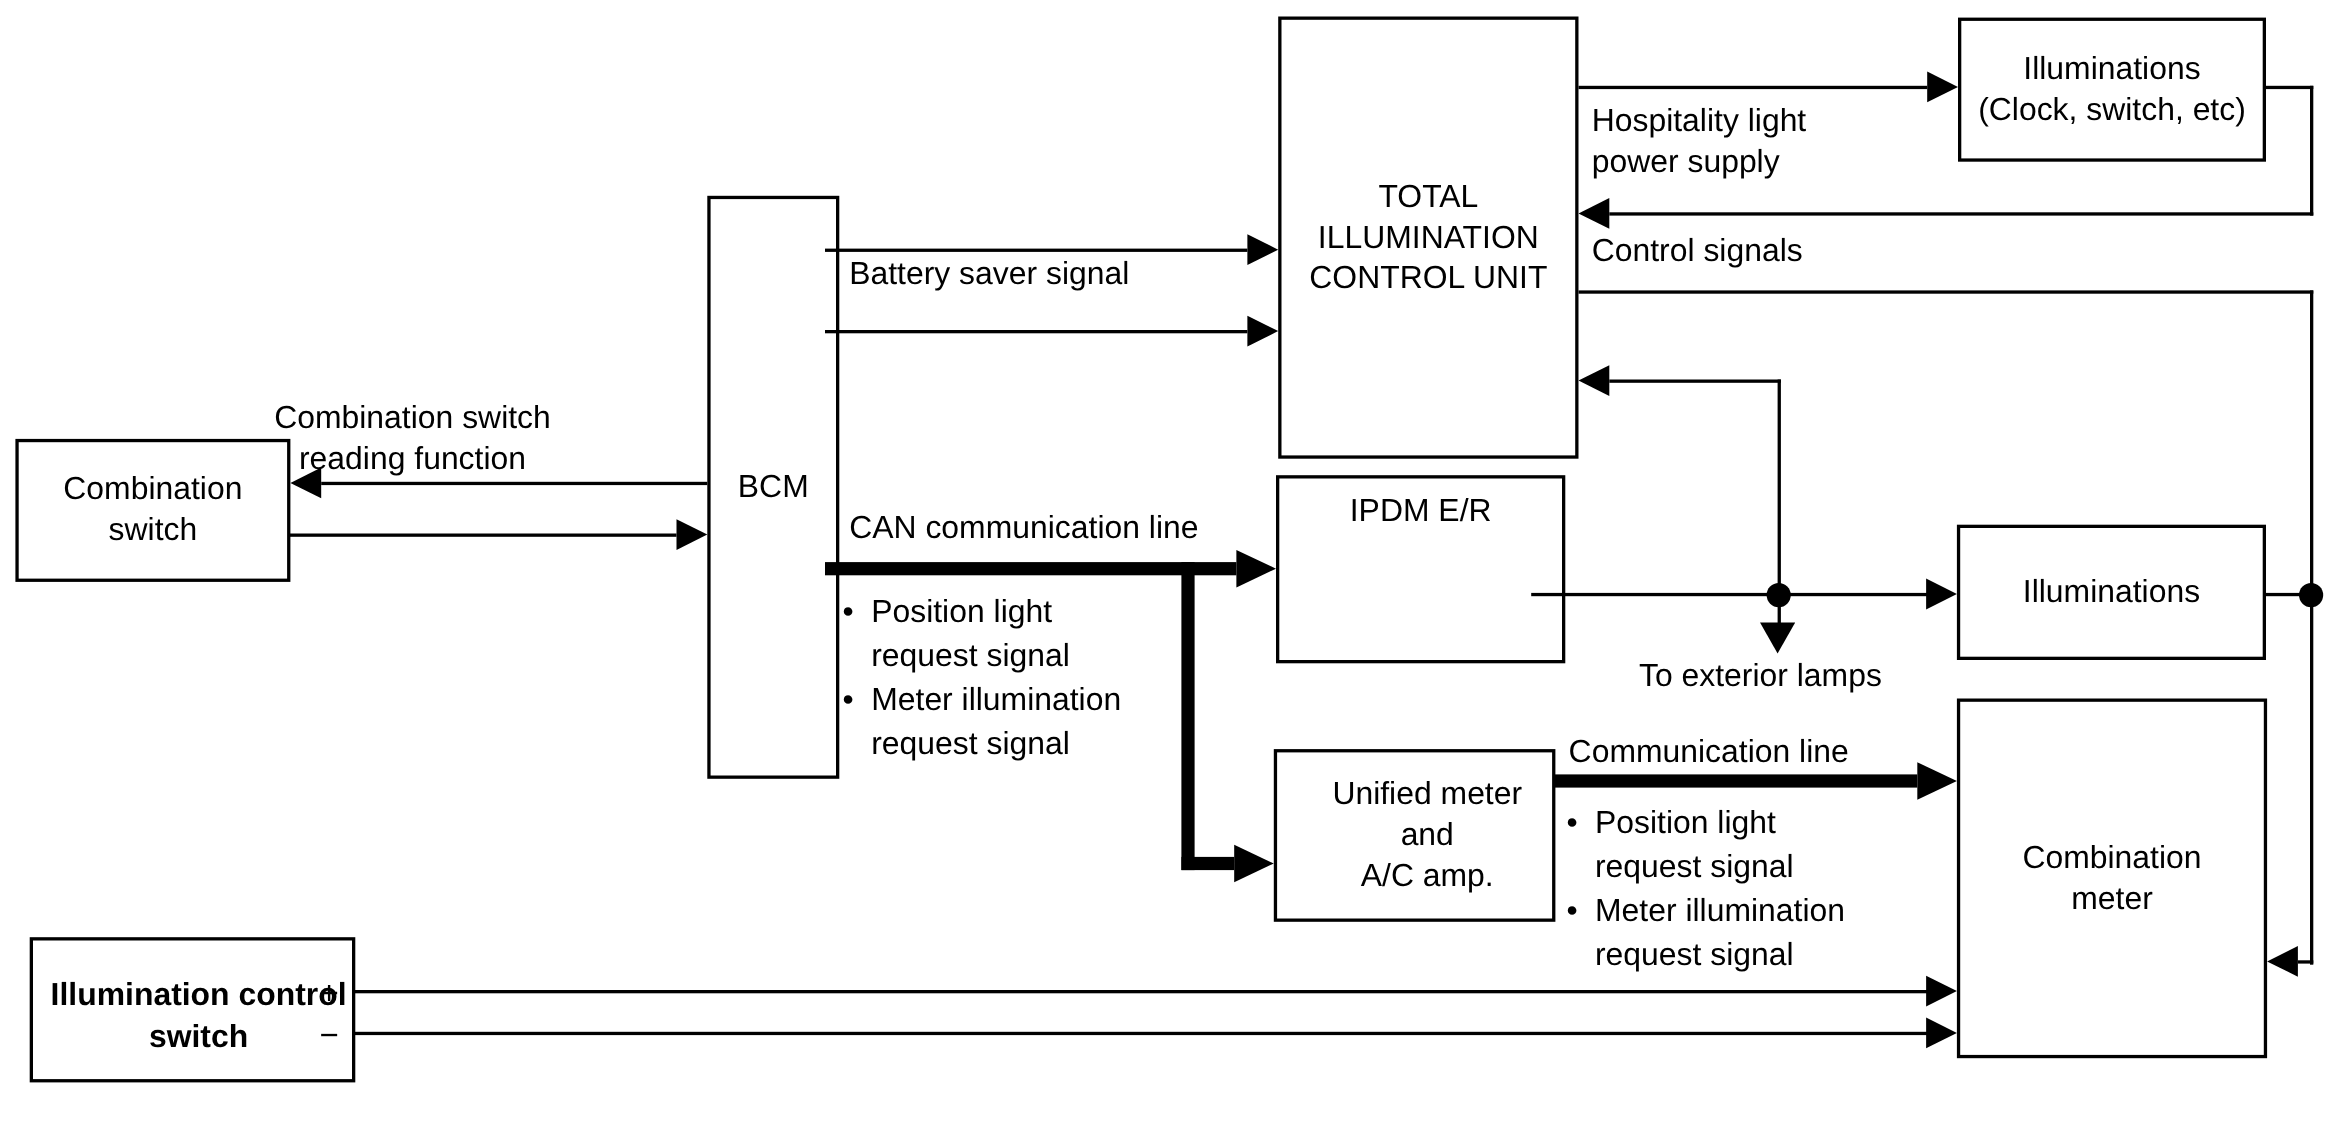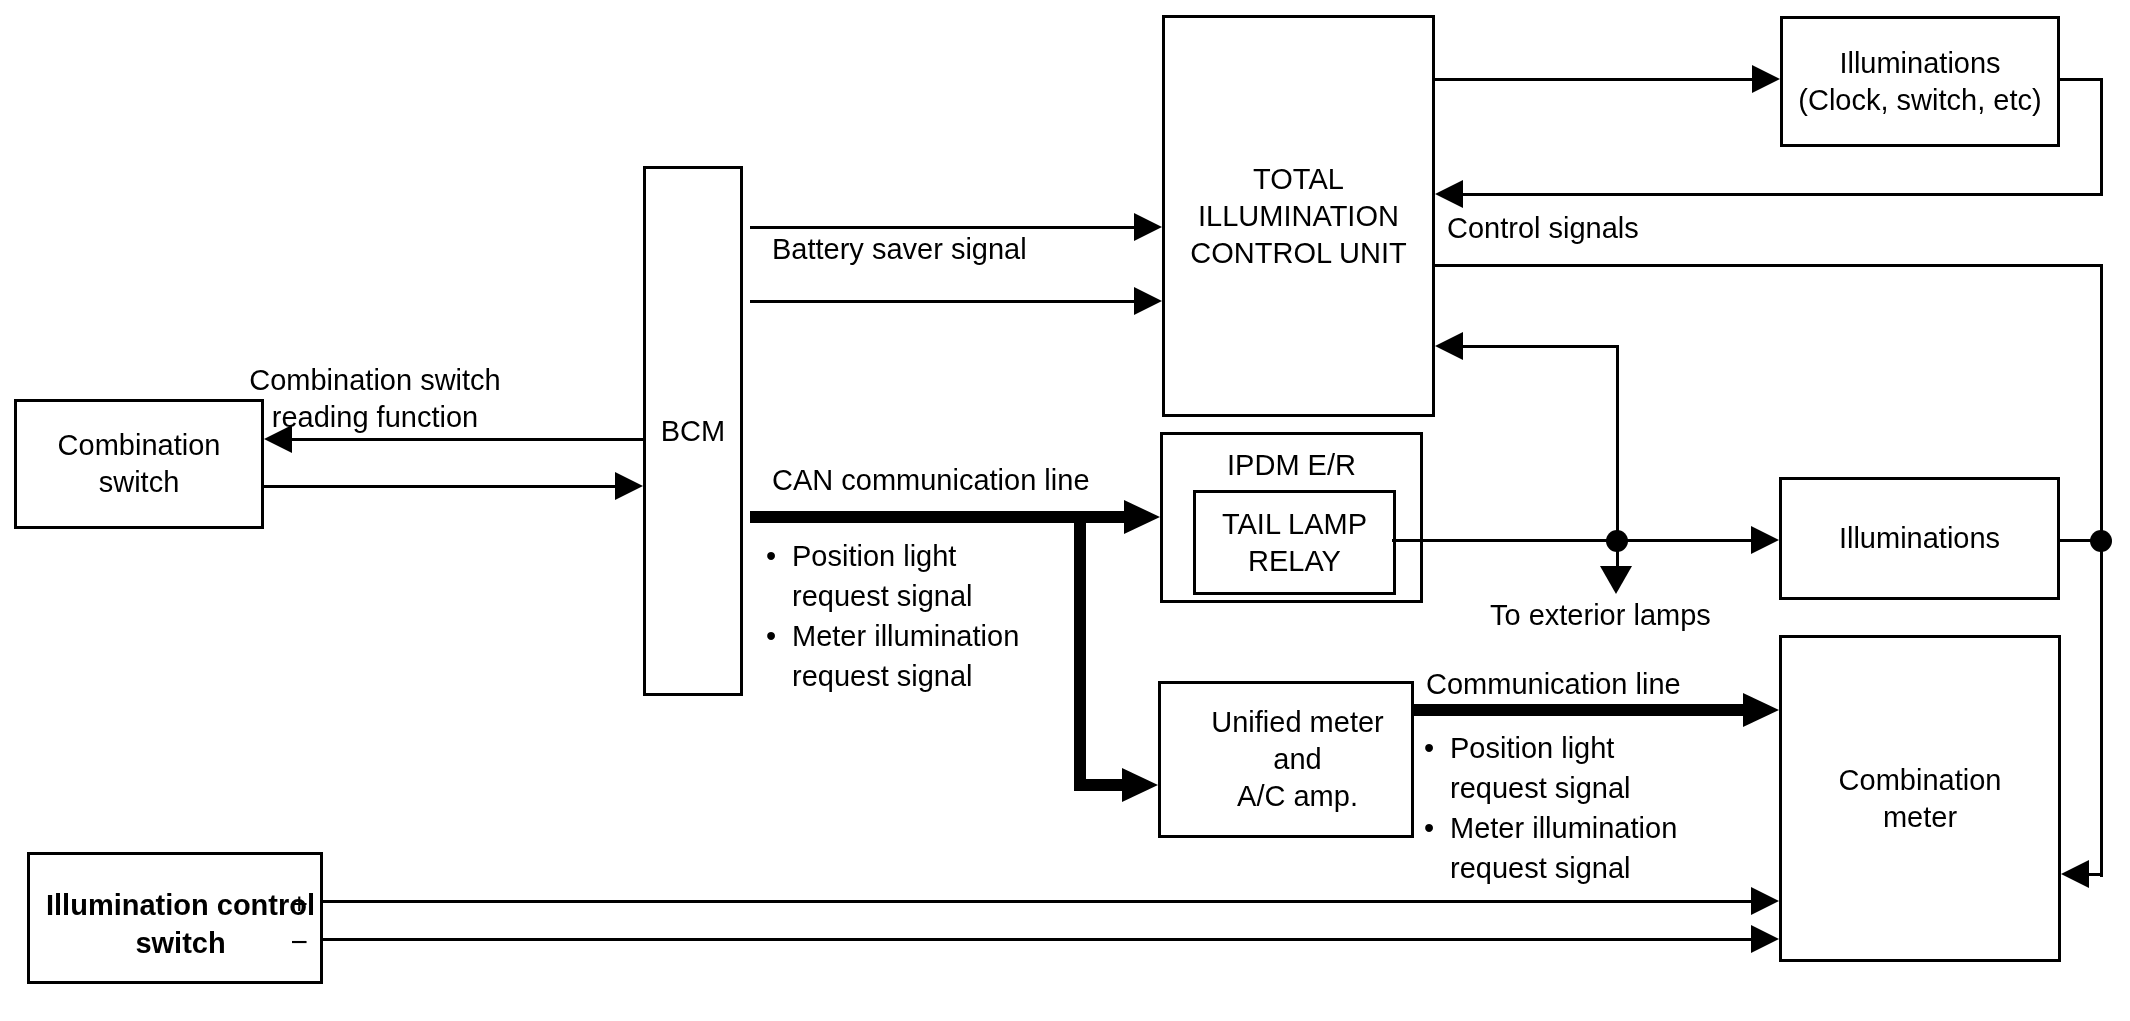--- a/index.html
+++ b/index.html
@@ -45,21 +45,21 @@
   .arr-d { position: absolute; width: 0; height: 0;
     border-left: 16px solid transparent; border-right: 16px solid transparent;
     border-top: 28px solid #000; }
   .arr-r-big { position: absolute; width: 0; height: 0;
     border-top: 17px solid transparent; border-bottom: 17px solid transparent;
     border-left: 36px solid #000; }
   .dot { position: absolute; width: 22px; height: 22px; border-radius: 50%; background: #000; }
 
   
   .b-combination-switch { left: 14px;  top: 399px; width: 250px; height: 130px; }
-  .b-bcm               { left: 643px; top: 166px; width: 100px; height: 530px; }
+  .b-bcm               { left: 643px; top: 178px; width: 120px; height: 530px; }
   .b-ticu              { left: 1162px; top: 15px; width: 273px; height: 402px; }
   .b-ipdm              { left: 1160px; top: 432px; width: 263px; height: 171px; display: block; }
   .ipdm-label { position: absolute; top: 12px; left: 0; width: 100%; text-align: center;
     font-size: 29px; line-height: 37px; }
   .b-relay { left: 30px; top: 55px; width: 203px; height: 105px; }
   .b-illuminations-clock { left: 1780px; top: 16px; width: 280px; height: 131px; }
   .b-illuminations       { left: 1779px; top: 477px; width: 281px; height: 123px; }
   .b-unified             { left: 1158px; top: 681px; width: 256px; height: 157px; padding-left: 23px; }
   .b-combination-meter   { left: 1779px; top: 635px; width: 282px; height: 327px; }
   .b-illum-control-switch { left: 27px; top: 852px; width: 296px; height: 132px; display: block; }
@@ -81,22 +81,20 @@
 switch</div>
 
   <div class="box b-bcm">BCM</div>
 
   <div class="box b-ticu">TOTAL
 ILLUMINATION
 CONTROL UNIT</div>
 
   <div class="box b-ipdm">
     <div class="ipdm-label">IPDM E/R</div>
-    <div class="box b-relay">TAIL LAMP
-RELAY</div>
   </div>
 
   <div class="box b-illuminations-clock">Illuminations
 (Clock, switch, etc)</div>
 
   <div class="box b-illuminations">Illuminations</div>
 
   <div class="box b-unified">Unified meter
 and
 A/C amp.</div>
@@ -181,20 +179,22 @@
     <div class="row">
       <span class="marker">•</span>
       <span>Meter illumination</span>
     </div>
     <div class="row">
       <span class="marker"></span>
       <span>request signal</span>
     </div>
   </div>
 
+  <div class="lbl" style="left:1447px; top:92px;">Hospitality light
+power supply</div>
 
   <div class="lbl" style="left:1447px; top:210px;">Control signals</div>
 
 
   <div class="lbl" style="left:1490px; top:597px;">To exterior lamps</div>
 
   <div class="lbl" style="left:1426px; top:666px;">Communication line</div>
 
   <div class="blist" style="left:1424px; top:728px;">
     <div class="row">

